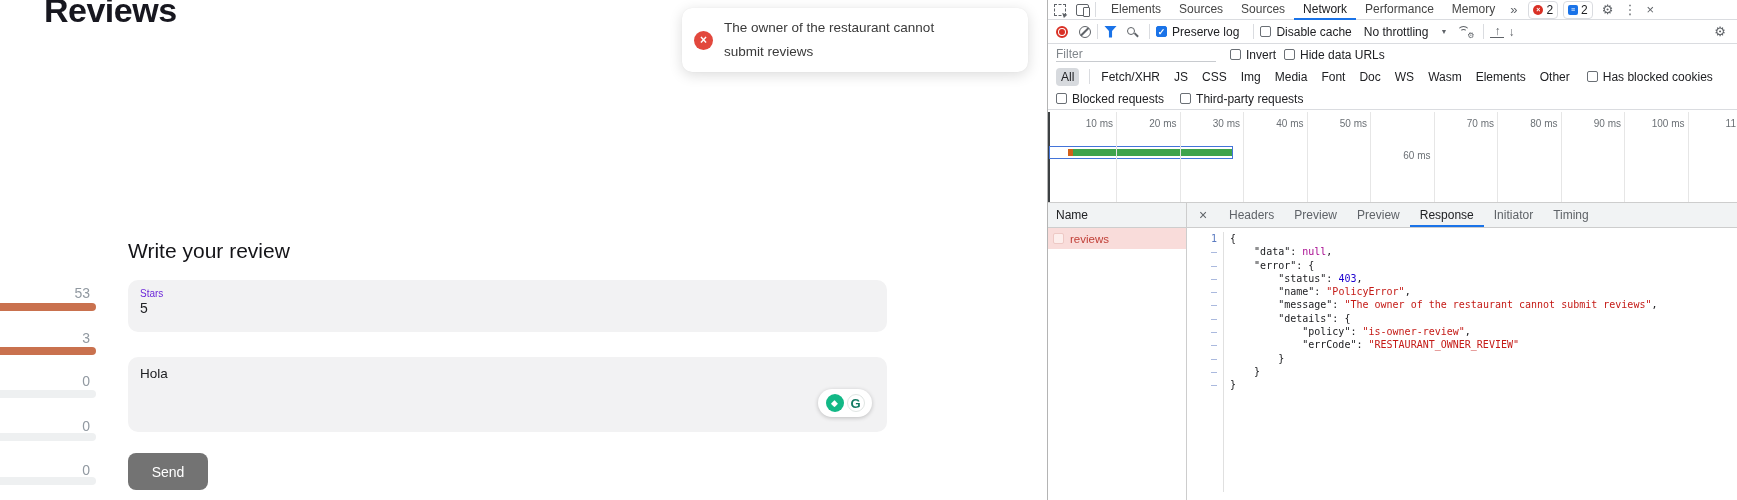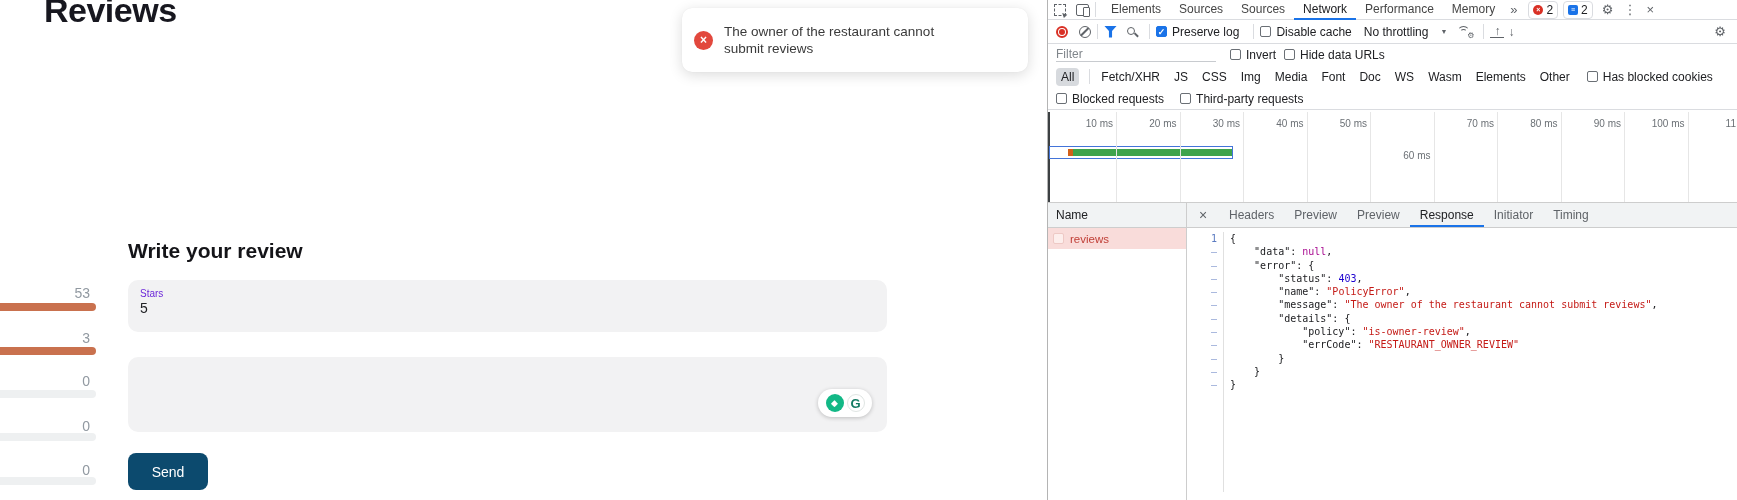--- a/index.html
+++ b/index.html
@@ -9,40 +9,40 @@
 
   
   .page-title { position:absolute; left:44px; top:-9px; font-size:34px; font-weight:800;
     color:#17171f; letter-spacing:-0.5px; }
 
   .toast { position:absolute; left:682px; top:8px; width:346px; height:64px; background:#fff;
     border-radius:10px; box-shadow:0 3px 14px rgba(0,0,0,.14), 0 0 1px rgba(0,0,0,.08);
     display:flex; align-items:center; gap:11px; padding-left:12px; }
   .toast-icon { width:19px; height:19px; border-radius:50%; background:#e2483d; color:#fff;
     display:flex; align-items:center; justify-content:center; font-size:12px; font-weight:700; flex:0 0 19px; }
-  .toast-text { font-size:13.5px; line-height:17px; color:#3a3a3a; width:252px; }
+  .toast-text { font-size:13.5px; line-height:24px; color:#3a3a3a; width:252px; }
 
   .histo-num { position:absolute; left:25px; width:65px; text-align:right; font-size:14px; color:#9199a1; }
   .histo-bar { position:absolute; left:-20px; width:116px; height:8px; border-radius:4px; }
 
-  .form-heading { position:absolute; left:128px; top:239px; font-size:21px; font-weight:700; color:#141418; }
+  .form-heading { position:absolute; left:128px; top:239px; font-size:21px; font-weight:400; color:#141418; }
   .field-box { position:absolute; left:128px; width:759px; background:#f2f2f3; border-radius:10px; }
   #stars-box { top:280px; height:52px; padding:8px 12px; cursor:pointer; }
   .field-label { font-size:10px; color:#6d28d9; margin-bottom:1px; }
   .field-value { font-size:14px; color:#202124; }
   #review-box { top:357px; height:75px; padding:9px 12px; }
   .review-text { font-size:13.5px; color:#202124; }
   .gram-pill { position:absolute; left:690px; top:32px; width:54px; height:28px; background:#fff;
     border-radius:15px; box-shadow:0 1px 4px rgba(0,0,0,.22); display:flex; align-items:center;
     justify-content:center; gap:3px; }
   .gram-a { width:18px; height:18px; border-radius:50%; background:#12b886; color:#fff;
     display:flex; align-items:center; justify-content:center; font-size:9px; }
   .gram-g { width:18px; height:18px; border-radius:50%; background:#fff; border:1px solid #e0e5e3;
     color:#137a63; display:flex; align-items:center; justify-content:center; font-size:13px; font-weight:800; }
-  .send-btn { position:absolute; left:128px; top:453px; width:80px; height:37px; background:#0c4a6e;
+  .send-btn { position:absolute; left:128px; top:453px; width:80px; height:37px; background:#737373;
     border:none; border-radius:8px; color:#fff; font-size:14px; font-weight:500; cursor:pointer;
     font-family:"Liberation Sans", sans-serif; }
 
   
   #devtools { position:absolute; left:1047px; top:0; width:690px; height:500px; background:#fff;
     border-left:1px solid #b4b4b4; font-size:12px; color:#202124; }
   .dt-row { display:flex; align-items:center; }
   .vsep { width:1px; height:15px; background:#dadce0; margin:0 6px; flex:0 0 1px; }
 
   
@@ -175,20 +175,21 @@
     </div>
 
   <h2 class="form-heading">Write your review</h2>
 
   <div class="field-box" id="stars-box">
     <div class="field-label">Stars</div>
     <div class="field-value">5</div>
   </div>
 
   <div class="field-box" id="review-box">
+    <div class="review-text">Hola</div>
     <div class="gram-pill">
       <div class="gram-a">◆</div>
       <div class="gram-g">G</div>
     </div>
   </div>
 
   <button class="send-btn">Send</button>
 
   <div id="devtools">
 

